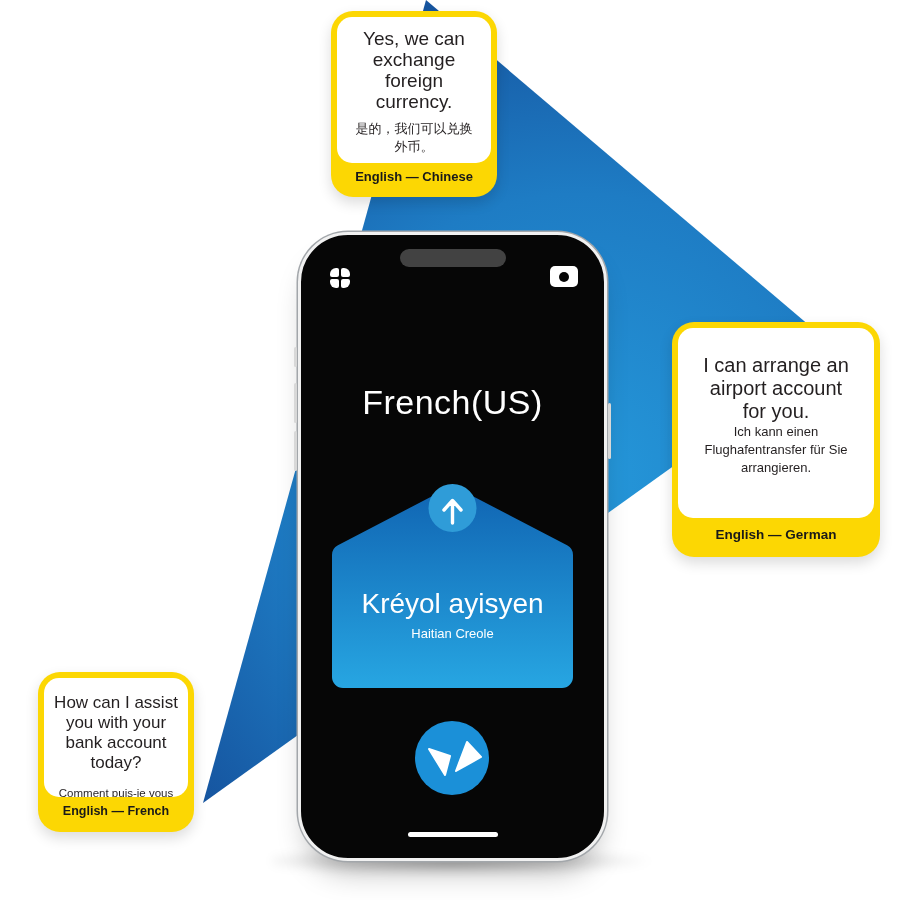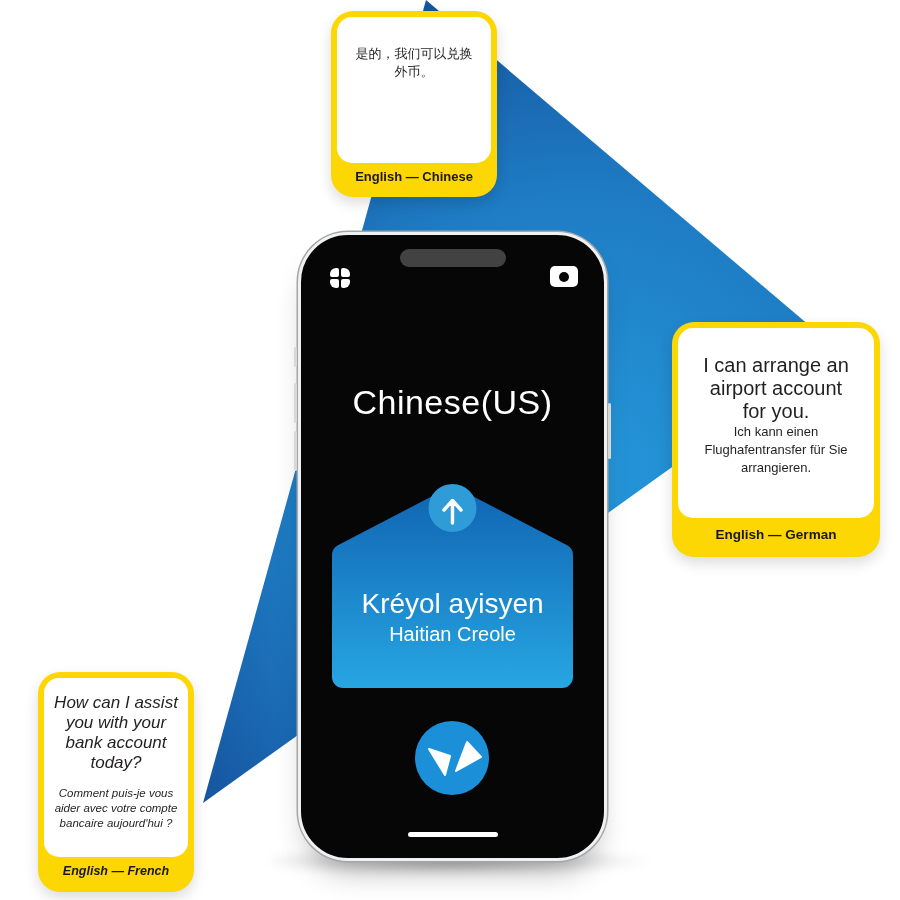--- a/index.html
+++ b/index.html
@@ -31,47 +31,47 @@
   .camera-icon{position:absolute;right:26px;top:31px;width:28px;height:21px;background:#fff;
     border-radius:5px;cursor:pointer;}
   .camera-icon::before{content:"";position:absolute;left:50%;top:50%;transform:translate(-50%,-50%);
     width:10px;height:10px;background:#060606;border-radius:50%;}
   .lang-label{position:absolute;left:0;right:0;top:148px;text-align:center;color:#fff;
     font-size:34px;line-height:38px;letter-spacing:.5px;cursor:pointer;}
   .pent-svg{position:absolute;left:0;top:0;width:303px;height:623px;}
   .lang-primary{position:absolute;left:0;right:0;top:354px;text-align:center;color:#fff;
     font-size:28px;line-height:30px;}
   .lang-secondary{position:absolute;left:0;right:0;top:391px;text-align:center;color:#fff;
-    font-size:20px;line-height:16px;}
+    font-size:13px;line-height:16px;}
   .swap-btn{position:absolute;left:114px;top:486px;width:74px;height:74px;border-radius:50%;
     background:#1b90d8;cursor:pointer;}
   .home-bar{position:absolute;left:50%;transform:translateX(-50%);top:597px;width:90px;height:5px;
     background:#fff;border-radius:3px;cursor:pointer;}
 
   
   .card{position:absolute;background:#fcd703;border-radius:22px;display:flex;flex-direction:column;
     padding:6px;box-sizing:border-box;box-shadow:0 6px 14px rgba(0,0,0,.14);}
   .card-inner{flex:1;background:#fff;border-radius:15px;text-align:center;color:#231f20;overflow:hidden;}
   .headline{white-space:pre-line;margin:0 4px;}
   .subtext{white-space:pre-line;margin:0 2px;}
   .card-label{text-align:center;font-weight:bold;color:#191919;}
 
   .card-cn{left:331px;top:11px;width:166px;height:186px;}
   .card-cn .card-inner{padding-top:11px;}
   .card-cn .headline{font-size:19px;line-height:21px;}
-  .card-cn .subtext{margin-top:17px;font-size:13px;line-height:18px;}
+  .card-cn .subtext{margin-top:8px;font-size:13px;line-height:18px;}
   .card-cn .card-label{height:28px;line-height:28px;font-size:13px;text-align:center;}
 
   .card-de{left:672px;top:322px;width:208px;height:235px;}
   .card-de .card-inner{padding-top:26px;}
   .card-de .headline{font-size:20px;line-height:23px;}
   .card-de .subtext{font-size:13px;line-height:18px;}
   .card-de .card-label{height:33px;line-height:33px;font-size:13.5px;}
 
-  .card-fr{left:38px;top:672px;width:156px;height:220px;font-style:italic;}
+  .card-fr{left:38px;top:672px;width:156px;height:160px;}
   .card-fr .card-inner{padding-top:15px;}
   .card-fr .headline{font-size:17px;line-height:20px;}
   .card-fr .subtext{margin-top:13px;font-size:11.5px;line-height:15px;}
   .card-fr .card-label{height:29px;line-height:29px;font-size:12.5px;}
 </style>
 </head>
 <body>
 
 <div class="canvas">
 
@@ -97,21 +97,21 @@
     <div class="notch"></div>
 
     <div class="grid-icon">
       <span></span>
         <span></span>
         <span></span>
         <span></span>
     </div>
     <div class="camera-icon"></div>
 
-    <div class="lang-label">Chinese(US)</div>
+    <div class="lang-label">French(US)</div>
 
     <svg class="pent-svg" viewBox="0 0 303 623">
       <defs>
         <linearGradient id="pentGrad" gradientUnits="userSpaceOnUse" x1="151" y1="252" x2="151" y2="453">
           <stop offset="0" stop-color="#1064b2"></stop>
           <stop offset="1" stop-color="#27a6e2"></stop>
         </linearGradient>
       </defs>
       <polygon points="151.5,263 261,320 261,442 42,442 42,320" fill="url(#pentGrad)" stroke="url(#pentGrad)" stroke-width="22" stroke-linejoin="round"></polygon>
       <g>
@@ -128,20 +128,24 @@
         <polygon points="14,28 30,54 35,35" fill="#ffffff" stroke="#ffffff" stroke-width="2" stroke-linejoin="round"></polygon>
         <polygon points="41,50 52,21 66,36" fill="#ffffff" stroke="#ffffff" stroke-width="2" stroke-linejoin="round"></polygon>
       </svg>
     </div>
 
     <div class="home-bar"></div>
   </div>
 
   <div class="card card-cn">
     <div class="card-inner">
+      <div class="headline">Yes, we can
+exchange
+foreign
+currency.</div>
       <div class="subtext">是的，我们可以兑换
 外币。</div>
     </div>
     <div class="card-label">English — Chinese</div>
   </div>
 
   <div class="card card-de">
     <div class="card-inner">
       <div class="headline">I can arrange an
 airport account

